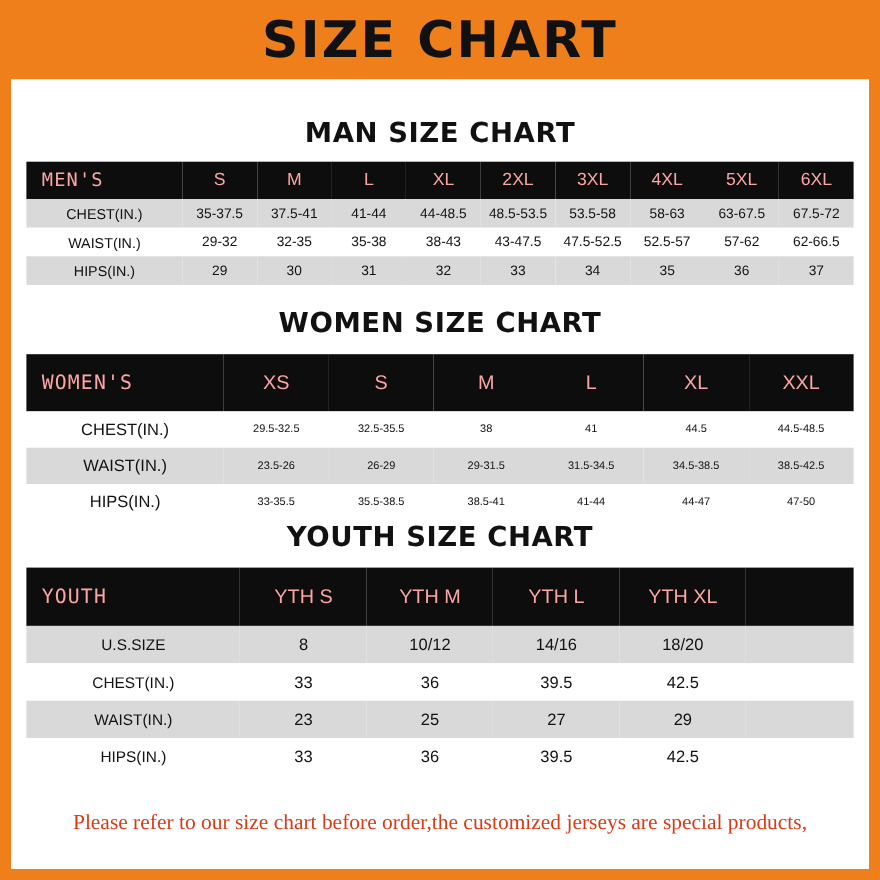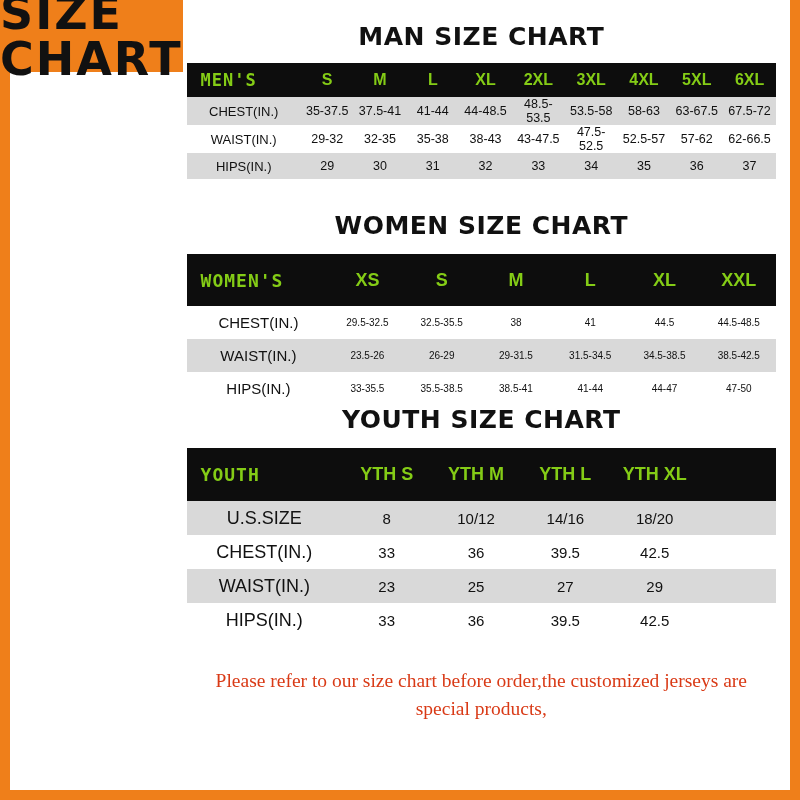--- a/index.html
+++ b/index.html
@@ -15,70 +15,70 @@
   }
   .page {
     width: 800px;
     height: 800px;
     position: relative;
     background: #ffffff;
     box-sizing: border-box;
     border-left: 10px solid #ef7f1a;
     border-right: 10px solid #ef7f1a;
     display: flex;
-    flex-direction: row;
+    flex-direction: column;
   }
   .header-band {
     background: #ef7f1a;
     height: 72px;
     margin: 0 -10px;
     display: flex;
     align-items: center;
     justify-content: center;
   }
   .header-title {
     font-family: "DejaVu Sans", sans-serif;
     font-weight: bold;
     font-size: 46px;
     letter-spacing: 2px;
     color: #111111;
     line-height: 1;
   }
   .content {
     flex: 1 1 auto;
-    padding: 4px 14px;
+    padding: 16px 14px;
     box-sizing: border-box;
   }
   .section-title {
     text-align: center;
     font-family: "DejaVu Sans", sans-serif;
     font-weight: bold;
     font-size: 25px;
     color: #111111;
     letter-spacing: 0.5px;
   }
   .sec1-title { margin-top: 18px; margin-bottom: 12px; }
-  .sec2-title { margin-top: 32px; margin-bottom: 14px; }
+  .sec2-title { margin-top: 20px; margin-bottom: 14px; }
   .sec3-title { margin-bottom: 14px; }
 
   table.size-table {
     border-collapse: collapse;
     width: 100%;
     table-layout: fixed;
   }
   table.size-table td, table.size-table th {
     padding: 0;
     text-align: center;
     vertical-align: middle;
     font-family: "Liberation Sans", sans-serif;
   }
   .hdr-row th {
     background: #0d0d0d;
-    color: #84cc16;
-    font-weight: bold;
+    color: #fca5a5;
+    font-weight: normal;
   }
   .hdr-row th.first {
     text-align: left;
     padding-left: 14px;
     font-family: "DejaVu Sans Mono", monospace;
     letter-spacing: 1px;
   }
   .row-label {
     font-family: "DejaVu Sans Mono", monospace;
     letter-spacing: 0px;
@@ -96,21 +96,21 @@
   
   .women .hdr-row th { height: 52px; font-size: 18px; }
   .women .hdr-row th.first { font-size: 18px; }
   .women tbody td { height: 33px; font-size: 10px; color: #111; }
   .women tbody td.row-label { font-size: 15px; }
 
   
   .youth .hdr-row th { height: 53px; font-size: 18px; }
   .youth .hdr-row th.first { font-size: 18px; }
   .youth tbody td { height: 34px; font-size: 15px; color: #111; }
-  .youth tbody td.row-label { font-size: 18px; }
+  .youth tbody td.row-label { font-size: 14px; }
 
   .footer-note {
     margin: 30px 10px 0 10px;
     text-align: center;
     color: #d93a16;
     font-family: "Liberation Serif", serif;
     font-size: 19.5px;
     line-height: 1.45;
   }
   .bottom-band {

